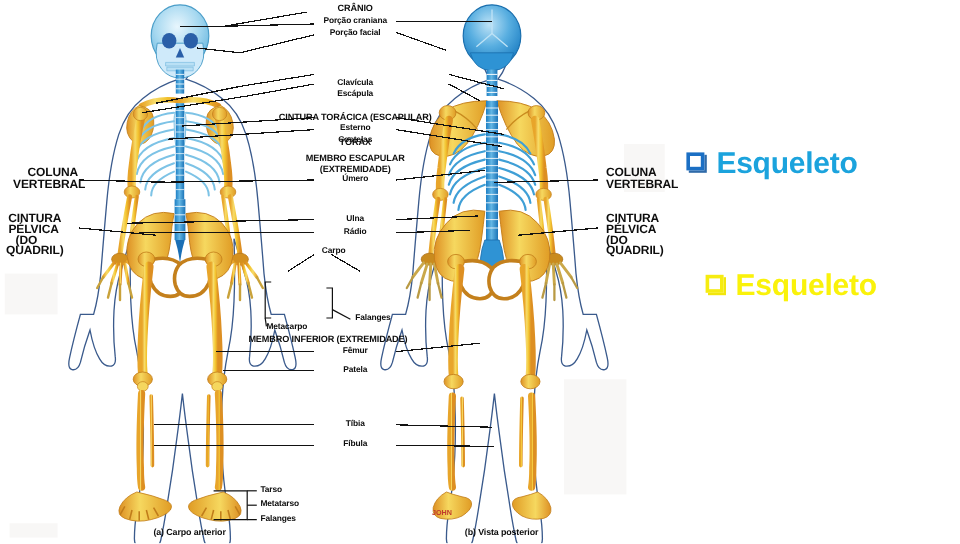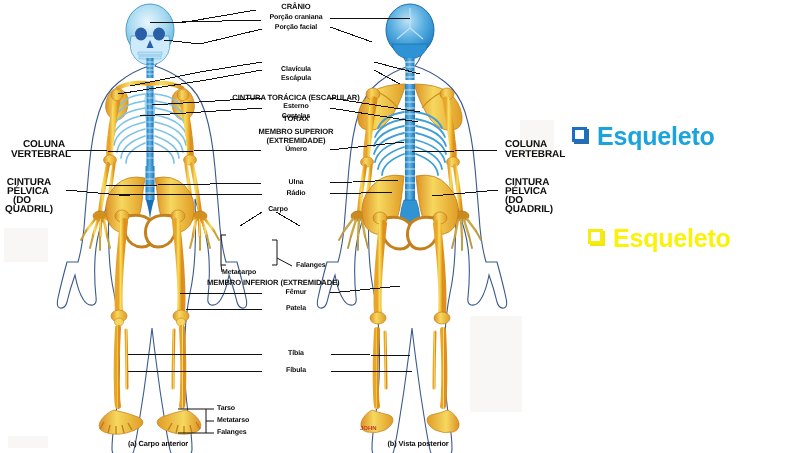--- a/index.html
+++ b/index.html
@@ -506,21 +506,21 @@
   <div class="lbl sz-sub center" style="left:262px;top:24px;width:68px;">Porção facial</div>
 
   <div class="lbl sz-caps center" style="left:210px;top:55px;width:172px;margin-top:39px;">CINTURA TORÁCICA (ESCAPULAR)</div>
   <div class="lbl sz-sub center" style="left:265px;top:66px;width:62px;">Clavícula</div>
   <div class="lbl sz-sub center" style="left:265px;top:75px;width:62px;">Escápula</div>
 
   <div class="lbl sz-caps center" style="left:266px;top:92px;width:60px;margin-top:23px;">TÓRAX</div>
   <div class="lbl sz-sub center" style="left:264px;top:103px;width:64px;">Esterno</div>
   <div class="lbl sz-sub center" style="left:263px;top:113px;width:66px;">Costelas</div>
 
-  <div class="lbl sz-caps center" style="left:240px;top:128px;width:112px;">MEMBRO SUPERIOR</div>
+  <div class="lbl sz-caps center" style="left:240px;top:128px;width:112px;">MEMBRO ESCAPULAR</div>
   <div class="lbl sz-caps center" style="left:240px;top:137px;width:112px;">(EXTREMIDADE)</div>
   <div class="lbl sz-sub center" style="left:266px;top:146px;width:60px;">Úmero</div>
 
   <div class="lbl sz-sub center" style="left:268px;top:179px;width:56px;">Ulna</div>
   <div class="lbl sz-sub center" style="left:268px;top:190px;width:56px;">Rádio</div>
 
   <div class="lbl sz-sub center" style="left:250px;top:206px;width:56px;">Carpo</div>
   <div class="lbl sz-sub left" style="left:222px;top:269px;width:60px;">Metacarpo</div>
   <div class="lbl sz-sub left" style="left:296px;top:262px;width:52px;">Falanges</div>
 

